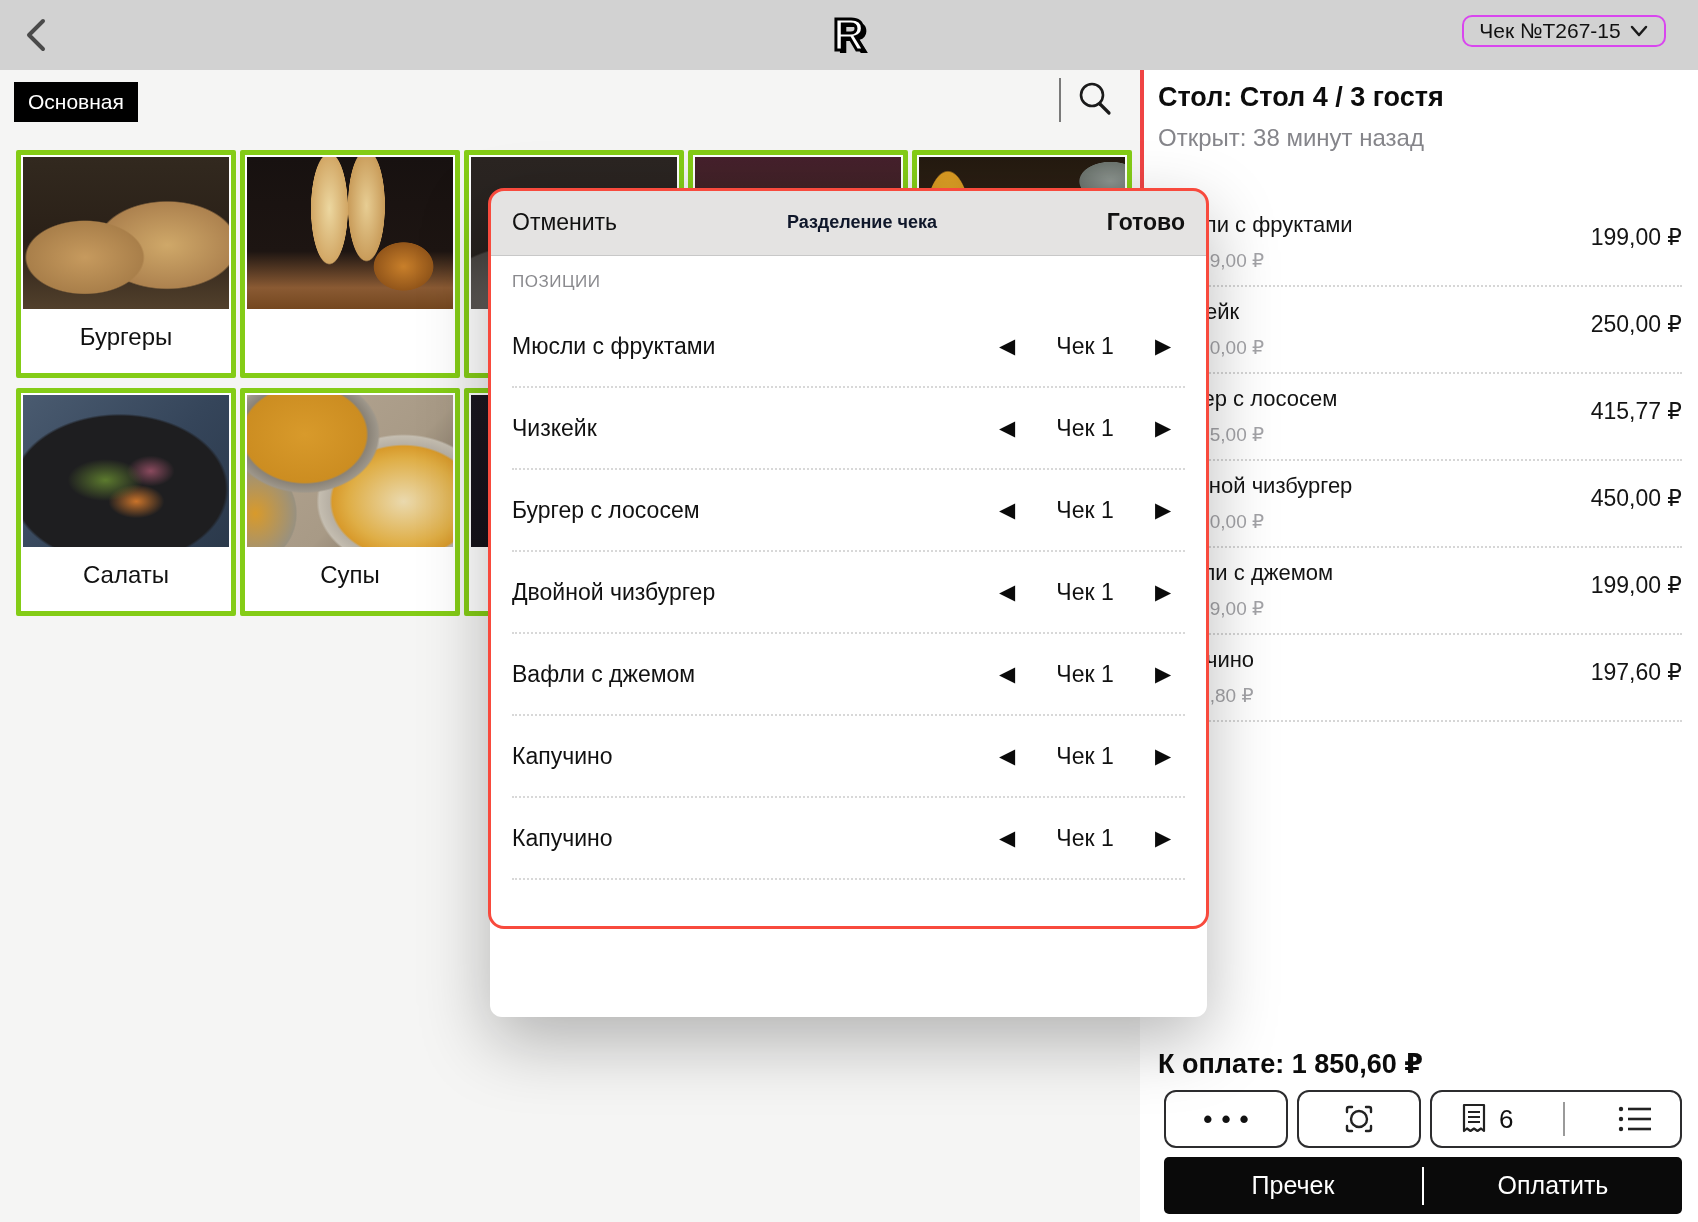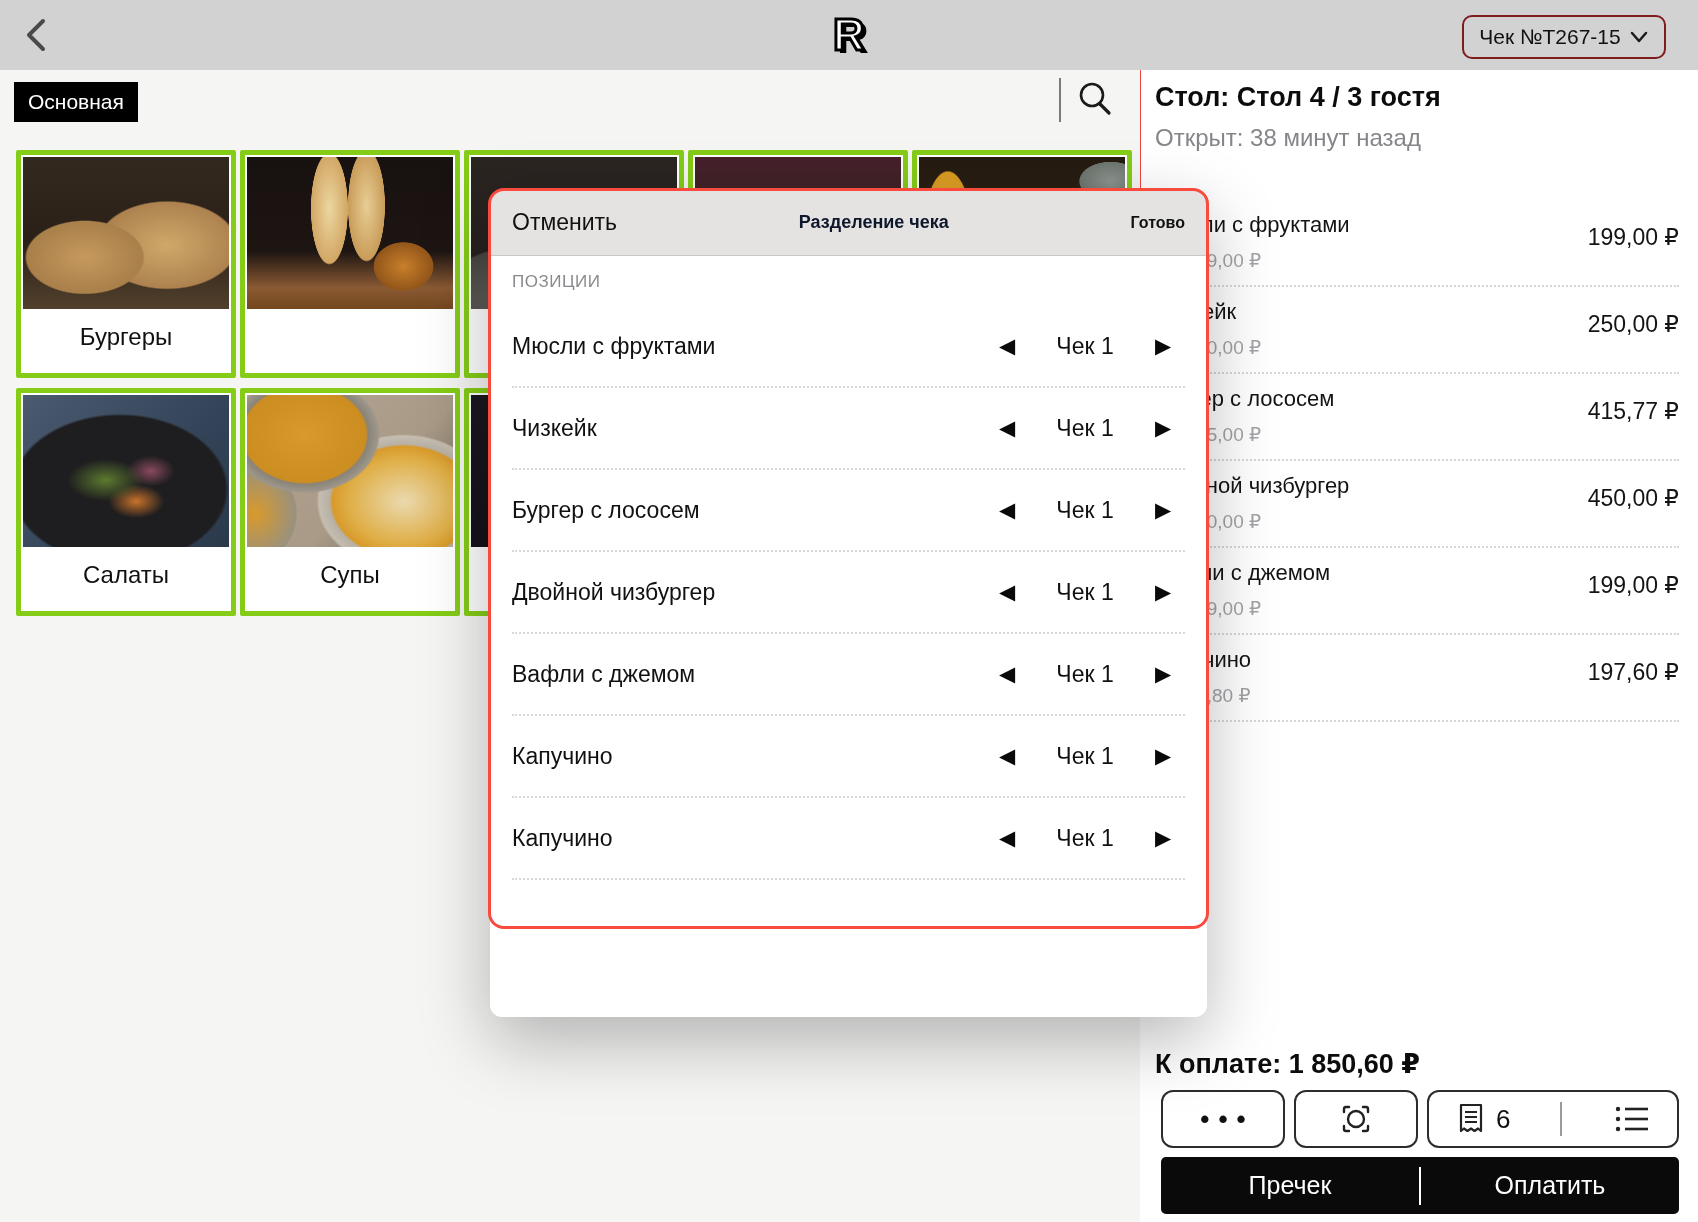--- a/index.html
+++ b/index.html
@@ -6,22 +6,22 @@
   #app{position:relative;width:1698px;height:1222px;overflow:hidden;
        font-family:"Liberation Sans","DejaVu Sans",sans-serif;color:#111;
        -webkit-font-smoothing:antialiased;}
   
   .topbar{position:absolute;left:0;top:0;width:1698px;height:70px;
           background:#d2d2d2;border-bottom:1px solid #b9b9b9;}
   .back-btn{position:absolute;left:16px;top:13px;width:44px;height:44px;cursor:pointer;}
   .logo{position:absolute;left:0;top:8px;width:1698px;text-align:center;
         font-size:44px;font-weight:bold;line-height:54px;}
   .logo .lg{color:#fff;-webkit-text-stroke:3px #000;text-shadow:4px 3px 0 #000;}
-  .check-select{position:absolute;left:1462px;top:15px;width:204px;height:44px;
-        border:2px solid #7f1d1d;border-radius:10px;box-sizing:border-box;
+  .check-select{position:absolute;left:1462px;top:15px;width:204px;height:32px;
+        border:2px solid #d946ef;border-radius:10px;box-sizing:border-box;
         display:flex;align-items:center;justify-content:center;gap:8px;
         font-size:21px;color:#111;background:transparent;cursor:pointer;}
   
   .left-panel{position:absolute;left:0;top:70px;width:1140px;height:1152px;background:#f5f5f4;}
   .cat-tag{position:absolute;left:14px;top:12px;background:#000;color:#fff;
            font-size:21px;padding:8px 14px;line-height:24px;}
   .search-sep{position:absolute;left:1059px;top:8px;width:2px;height:44px;background:#7a7a7a;}
   .search-btn{position:absolute;left:1074px;top:8px;width:48px;height:44px;cursor:pointer;}
   
   .tile{position:absolute;width:220px;height:228px;background:#fff;
@@ -59,21 +59,21 @@
   .ph-soup{background:
      radial-gradient(118px 92px at 28% 26%,#d89a2b 0%,#cc8d21 52%,#8a8378 54%,#9d968a 62%,rgba(0,0,0,0) 64%),
      radial-gradient(132px 102px at 76% 70%,#ead9ae 0%,#dfae46 42%,#d89a2b 54%,#b7b0a4 56%,#c4bdb0 64%,rgba(0,0,0,0) 66%),
      radial-gradient(70px 80px at 4% 78%,#d89a2b 0%,#99917f 58%,rgba(0,0,0,0) 60%),
      linear-gradient(135deg,#b5a693 0%,#a89a86 60%,#6b5f50 100%);}
   .ph-dark2{background:
      radial-gradient(70px 50px at 60% 40%,#4a3a2c 0%,rgba(0,0,0,0) 70%),
      linear-gradient(180deg,#1b1720 0%,#15121a 100%);}
   
   .right-panel{position:absolute;left:1140px;top:70px;width:558px;height:936px;
-               background:#fff;border-left:1px solid #ef4444;box-sizing:border-box;}
+               background:#fff;border-left:4px solid #ef4444;box-sizing:border-box;}
   .rp-title{position:absolute;left:14px;top:12px;font-size:27px;font-weight:bold;color:#0c0c0c;}
   .rp-sub{position:absolute;left:14px;top:54px;font-size:24px;color:#85858a;}
   .rp-head{position:absolute;left:0px;top:100px;width:544px;height:30px;background:#000;
            color:#fff;display:flex;align-items:center;font-size:19px;font-weight:bold;
            padding:0 20px 0 14px;box-sizing:border-box;}
   .rp-head .grow{flex:1;}
   .rp-rows{position:absolute;left:14px;top:130px;width:524px;}
   .rp-row{position:relative;height:87px;border-bottom:2px dotted #d6d6d6;box-sizing:border-box;}
   .rp-row .nm{position:absolute;left:0;top:12px;font-size:22px;color:#141414;white-space:nowrap;}
   .rp-row .qt{position:absolute;left:0;top:49px;font-size:19px;color:#a3a3a7;white-space:nowrap;}
@@ -91,21 +91,21 @@
   .pay-bar .half{flex:1;text-align:center;color:#fff;font-size:25px;cursor:pointer;}
   .pay-sep{width:2px;height:38px;background:#fff;}
   
   .modal{position:absolute;left:490px;top:190px;width:717px;height:827px;background:#fff;
          border-radius:12px;box-shadow:0 24px 70px rgba(0,0,0,0.28);z-index:5;}
   .modal-head{position:absolute;left:0;top:0;width:100%;height:66px;background:#e4e3e2;
               border-bottom:1px solid #c8c8c8;border-radius:12px 12px 0 0;box-sizing:border-box;
               display:flex;align-items:center;padding:0 22px;}
   .mh-cancel{font-size:23px;color:#111;cursor:pointer;}
   .mh-title{flex:1;text-align:center;font-size:18px;font-weight:bold;color:#0f172a;}
-  .mh-done{font-size:16px;font-weight:bold;color:#111;cursor:pointer;}
+  .mh-done{font-size:23px;font-weight:bold;color:#111;cursor:pointer;}
   .m-section{position:absolute;left:22px;top:82px;font-size:17px;color:#8a8a8e;letter-spacing:0.5px;}
   .m-list{position:absolute;left:22px;top:116px;width:673px;}
   .m-row{position:relative;height:82px;border-bottom:2px dotted #d8d8d8;box-sizing:border-box;
          display:flex;align-items:center;}
   .m-row .mn{flex:1;font-size:23px;color:#111;white-space:nowrap;overflow:hidden;}
   .m-arrow{width:44px;text-align:center;font-size:21px;color:#0a0a0a;cursor:pointer;
            font-family:"DejaVu Sans",sans-serif;}
   .m-check{width:112px;text-align:center;font-size:23px;color:#111;}
   .red-frame{position:absolute;left:488px;top:188px;width:721px;height:741px;border:3px solid #f84a3d;
              border-radius:16px;box-sizing:border-box;z-index:6;pointer-events:none;}

